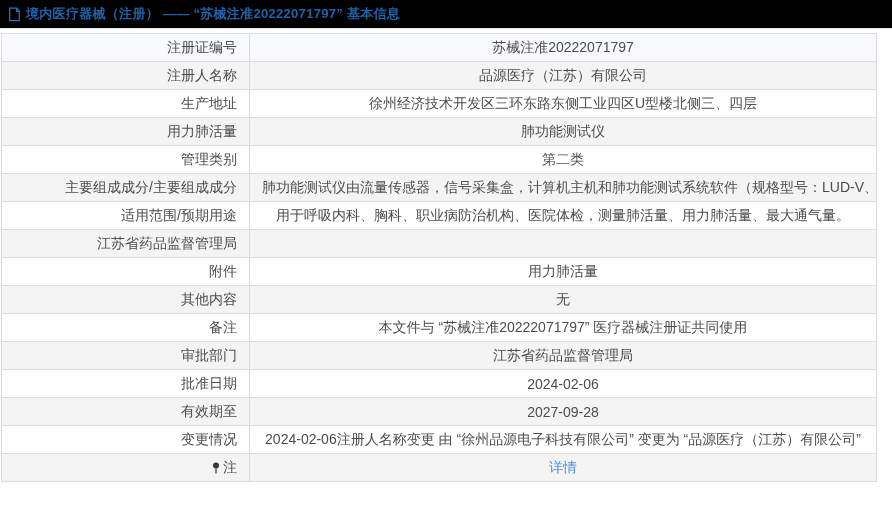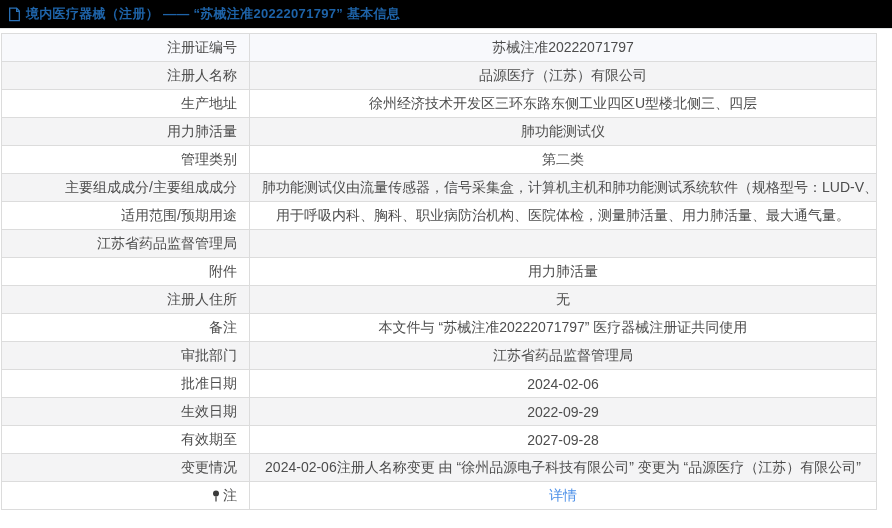--- a/index.html
+++ b/index.html
@@ -107,38 +107,34 @@
         </tr>
         <tr>
           <td class="label-cell">江苏省药品监督管理局</td>
           <td class="value-cell"></td>
         </tr>
         <tr>
           <td class="label-cell">附件</td>
           <td class="value-cell">用力肺活量</td>
         </tr>
         <tr>
-          <td class="label-cell">注册人住所</td>
+          <td class="label-cell">其他内容</td>
           <td class="value-cell">无</td>
         </tr>
         <tr>
           <td class="label-cell">备注</td>
           <td class="value-cell">本文件与 “苏械注准20222071797” 医疗器械注册证共同使用</td>
         </tr>
         <tr>
           <td class="label-cell">审批部门</td>
           <td class="value-cell">江苏省药品监督管理局</td>
         </tr>
         <tr>
           <td class="label-cell">批准日期</td>
           <td class="value-cell">2024-02-06</td>
-        </tr>
-        <tr>
-          <td class="label-cell">生效日期</td>
-          <td class="value-cell">2022-09-29</td>
         </tr>
         <tr>
           <td class="label-cell">有效期至</td>
           <td class="value-cell">2027-09-28</td>
         </tr>
         <tr>
           <td class="label-cell">变更情况</td>
           <td class="value-cell">2024-02-06注册人名称变更 由 “徐州品源电子科技有限公司” 变更为 “品源医疗（江苏）有限公司”</td>
         </tr>
         <tr>

